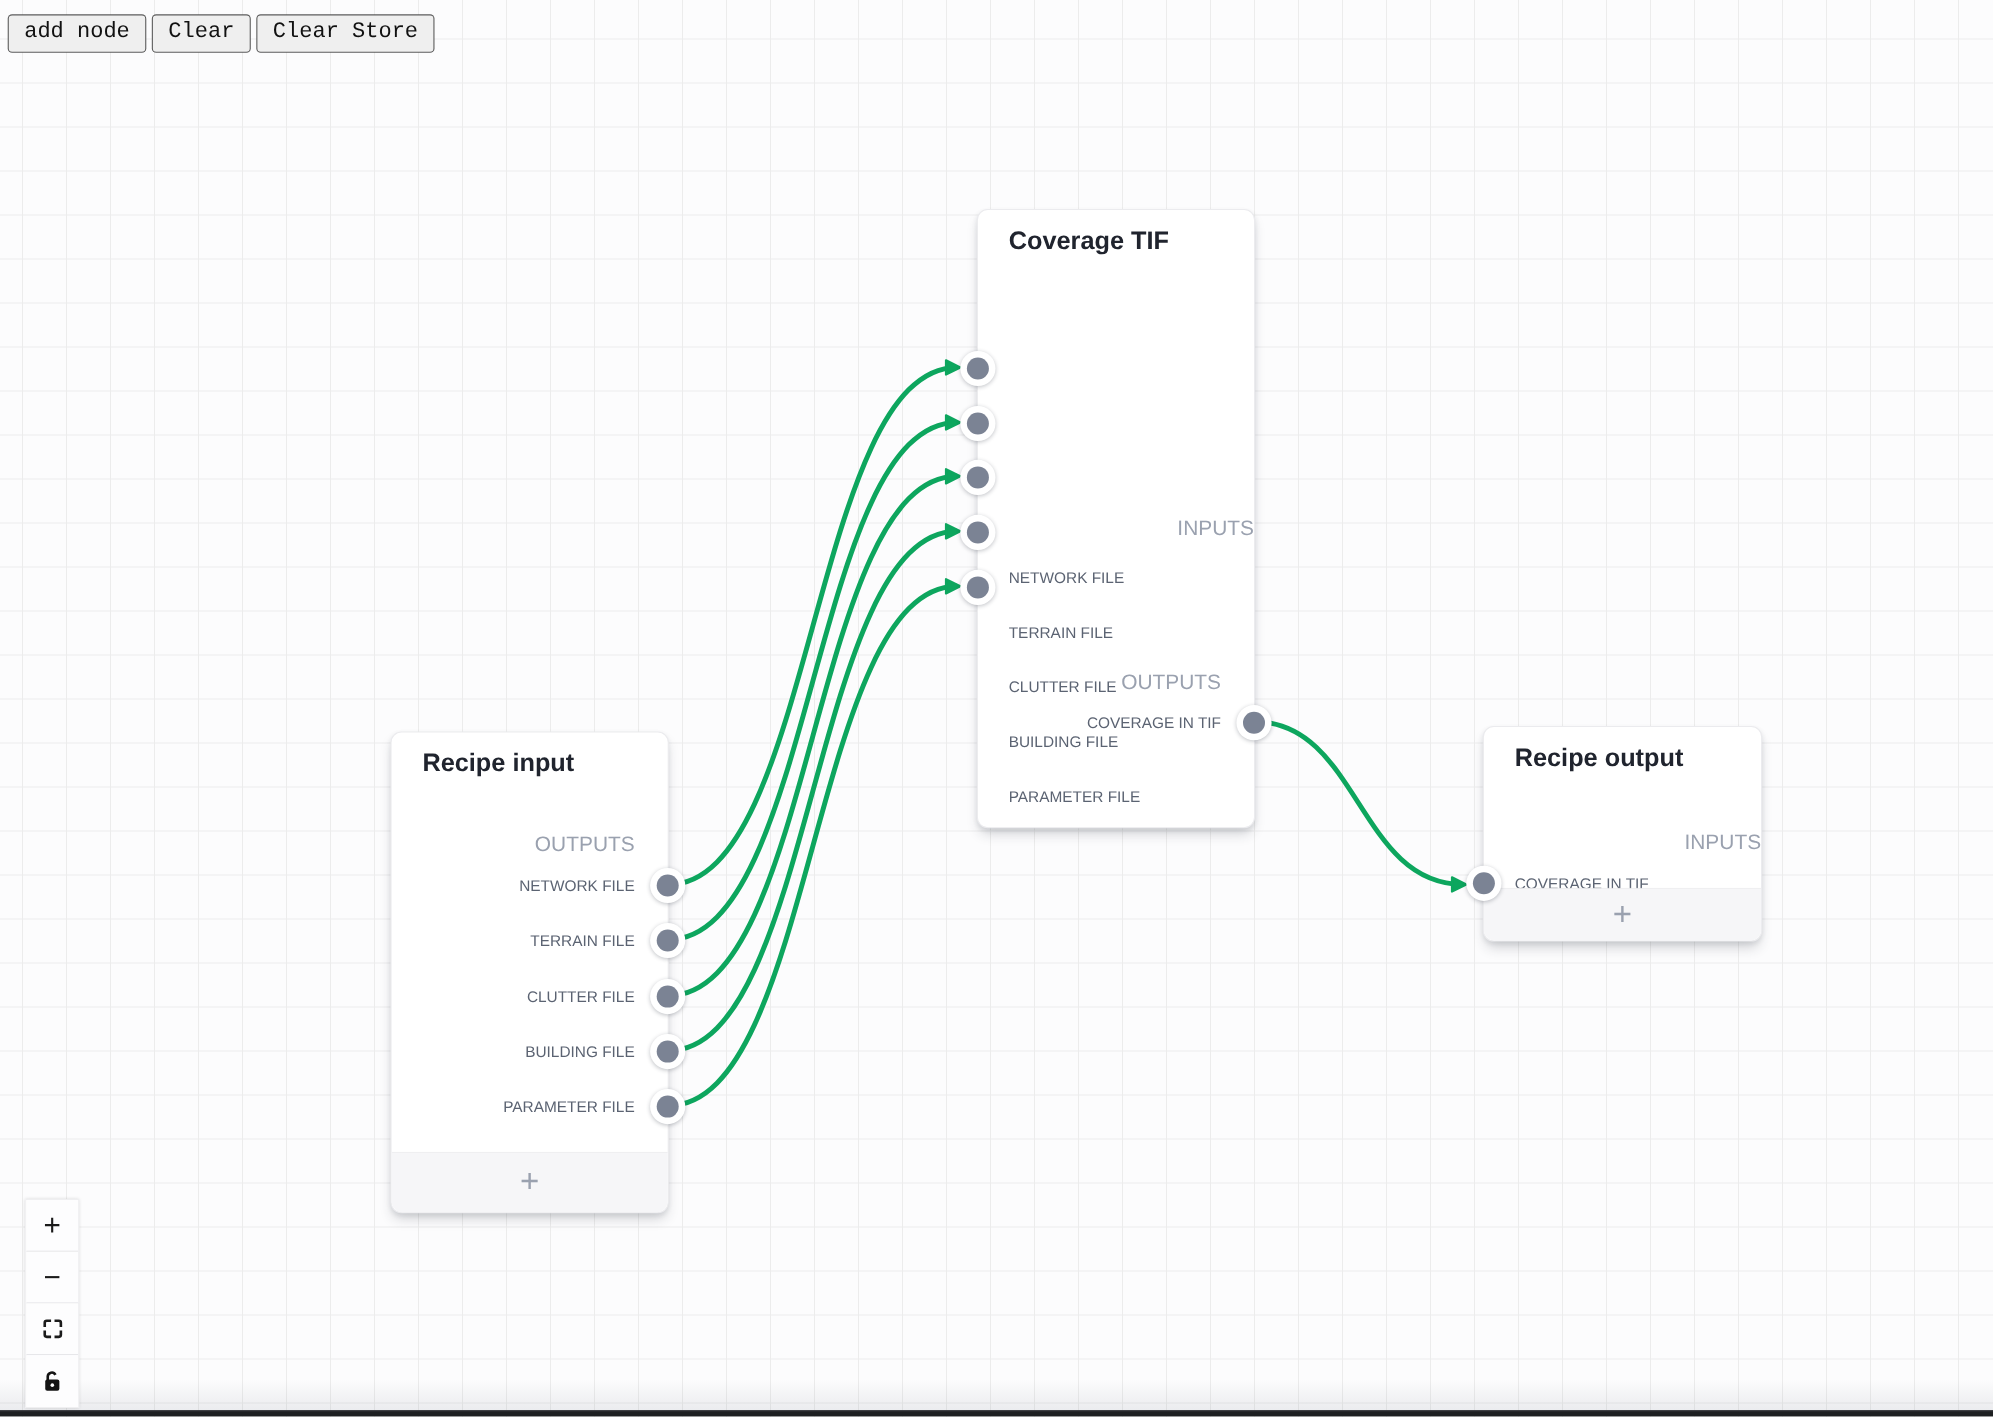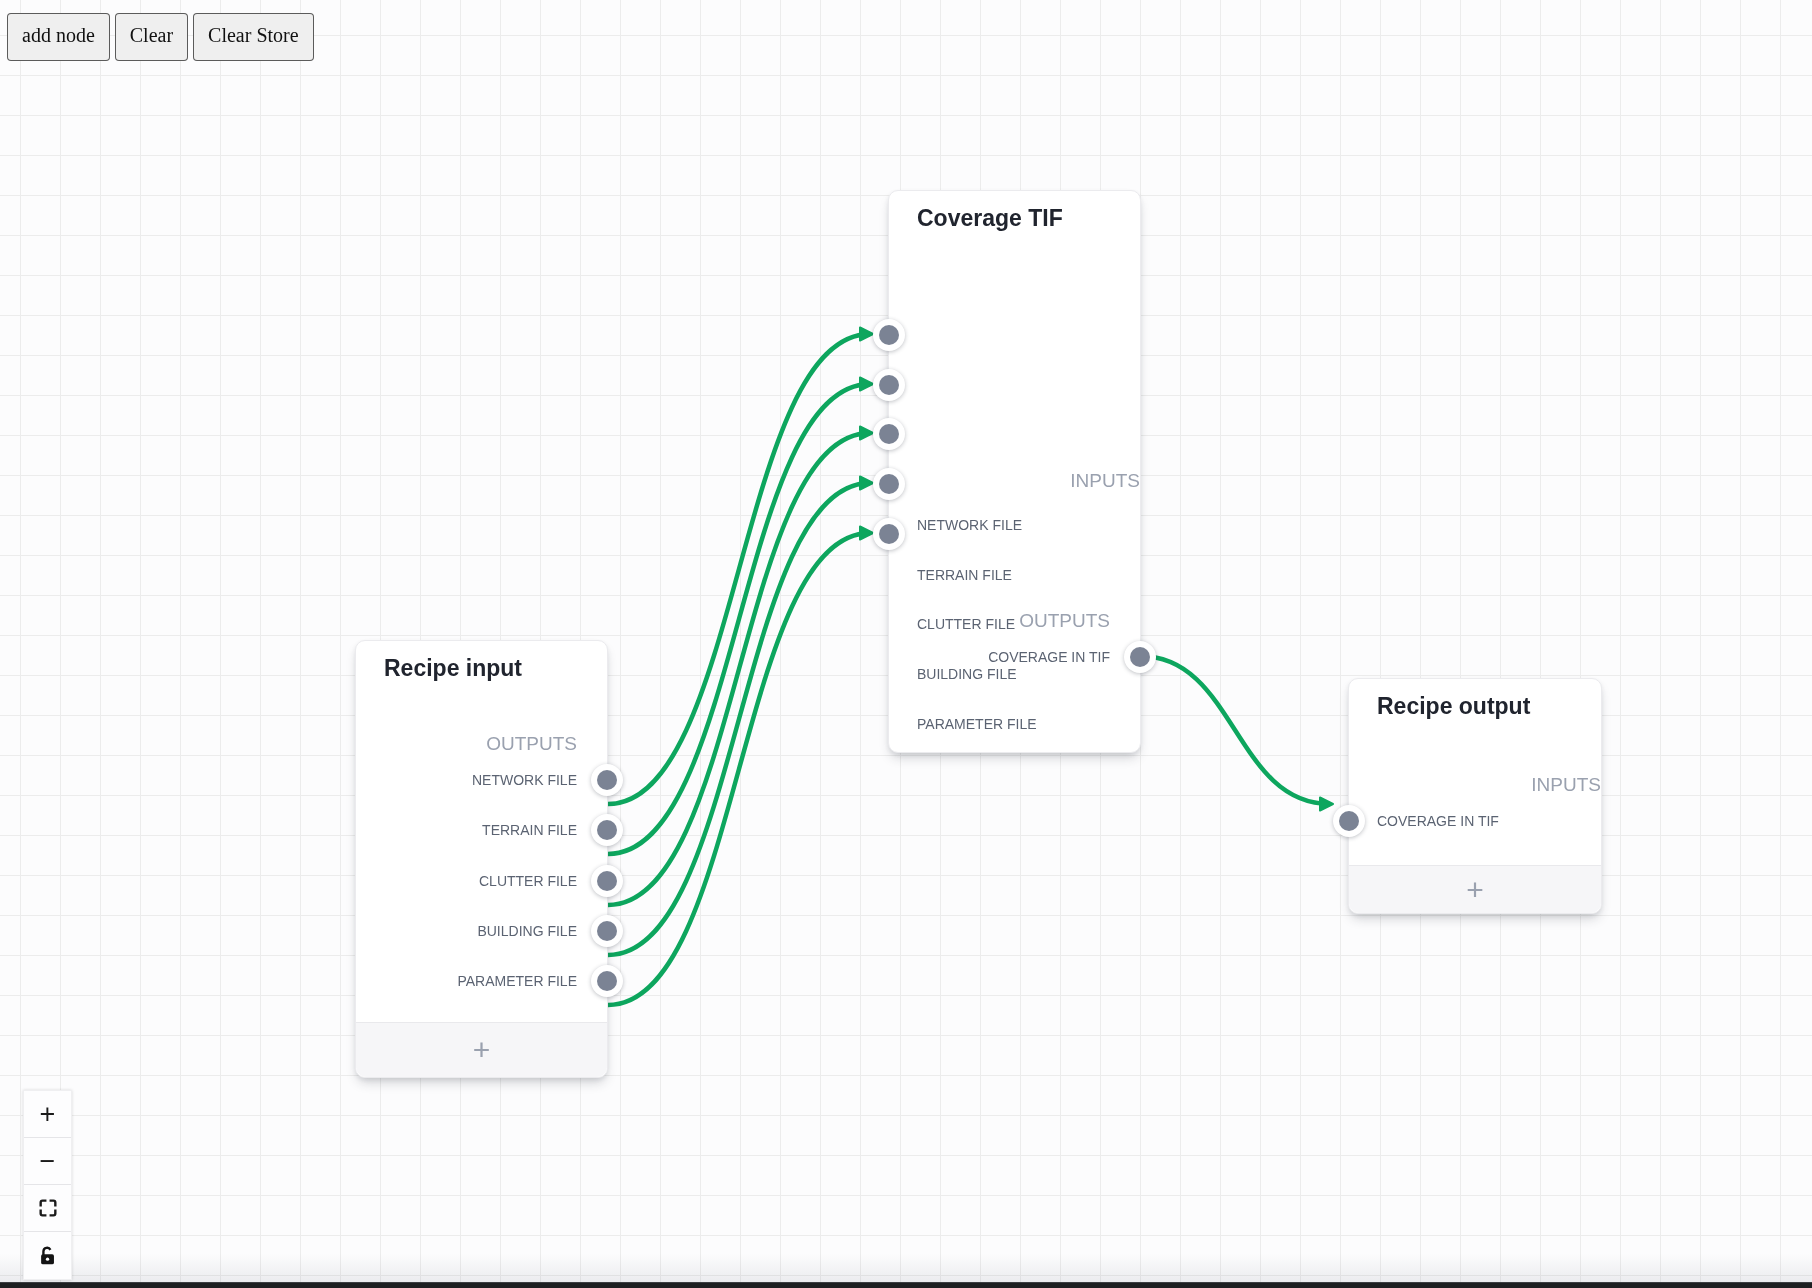--- a/index.html
+++ b/index.html
@@ -91,27 +91,27 @@
     color: var(--muted-color); font-size: 30px; font-weight: 300;
     cursor: pointer;
   }
 
   
   .toolbar {
     position: absolute; left: 7px; top: 13px; z-index: 5;
     display: flex; gap: 5px;
   }
   .toolbar button {
-    font-family: Liberation Serif, serif;
+    font-family: Liberation Mono, monospace;
     font-size: 20px; color: #111;
     background: #efefef;
     border: 1.5px solid rgba(0,0,0,.62);
     border-radius: 4px;
     padding: 3px 14px 6px;
-    height: 48px;
+    height: 35px;
     cursor: pointer;
     white-space: nowrap;
   }
 
   
   .flow-controls {
     position: absolute; left: 23px; top: 1090px; width: 49px; z-index: 5;
     box-shadow: 0 0 3px rgba(0,0,0,.14);
     border: 1px solid #efeff1;
     background: #fff;
@@ -187,21 +187,21 @@
         <div class="dot"></div>
       </div>
 
     <div class="section-label align-right" style="top:415px;">OUTPUTS</div>
     <div class="port-row align-right" style="top:451px;">COVERAGE IN TIF</div>
     <div class="port on-right" style="top:450px;">
         <div class="dot"></div>
       </div>
   </div>
 
-  <div class="node" style="left:355px; top:640px; width:253px; height:438px;">
+  <div class="node" style="left:355px; top:665px; width:253px; height:438px;">
     <div class="node-title">Recipe input</div>
     <div class="section-label align-right" style="top:88px;">OUTPUTS</div>
 
     <div class="port-row align-right" style="top:124px;">NETWORK FILE</div>
     <div class="port-row align-right" style="top:174px;">TERRAIN FILE</div>
     <div class="port-row align-right" style="top:225px;">CLUTTER FILE</div>
     <div class="port-row align-right" style="top:275px;">BUILDING FILE</div>
     <div class="port-row align-right" style="top:325px;">PARAMETER FILE</div>
 
     <div class="port on-right" style="top:123px;">
@@ -216,21 +216,21 @@
     <div class="port on-right" style="top:274px;">
         <div class="dot"></div>
       </div>
     <div class="port on-right" style="top:324px;">
         <div class="dot"></div>
       </div>
 
     <div class="node-footer" style="height:55px;">+</div>
   </div>
 
-  <div class="node" style="left:1348px; top:678px; width:254px; height:236px;">
+  <div class="node" style="left:1348px; top:660px; width:254px; height:196px;">
     <div class="node-title">Recipe output</div>
     <div class="section-label align-left" style="top:91px;">INPUTS</div>
     <div class="port-row align-left" style="top:127px;">COVERAGE IN TIF</div>
     <div class="port on-left" style="top:126px;">
         <div class="dot"></div>
       </div>
     <div class="node-footer" style="height:48px;">+</div>
   </div>
 
   <div class="toolbar">

